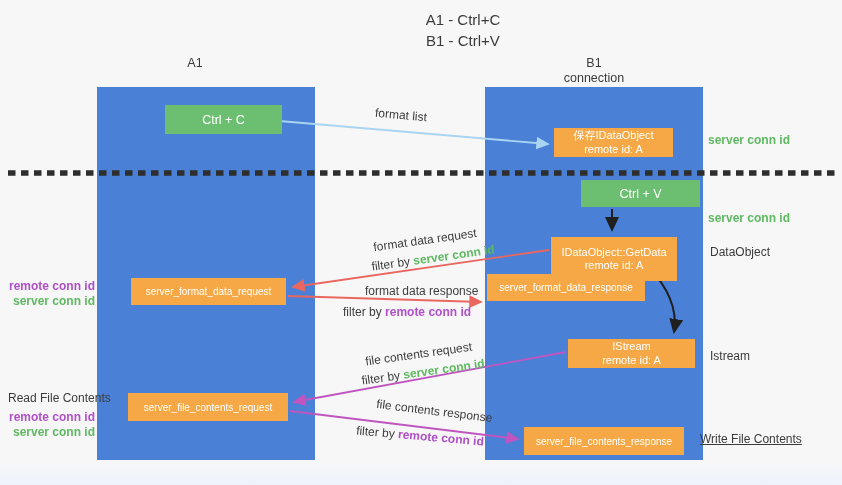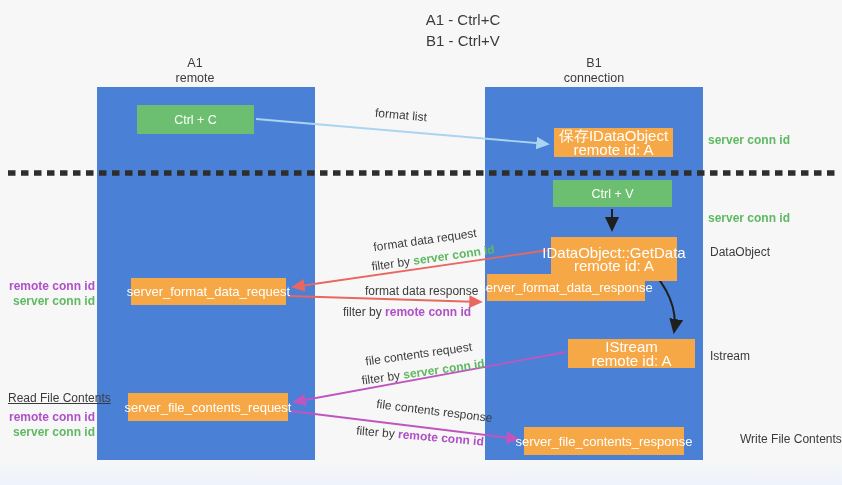--- a/index.html
+++ b/index.html
@@ -9,46 +9,45 @@
     background:linear-gradient(180deg,#f7f7f8 0%,#f7f7f8 95%,#eef2fb 100%);
   }
   .title{position:absolute;left:0;top:9px;width:842px;text-align:center;
     font-size:15px;line-height:21px;color:#3b3b3b;z-index:4;padding-left:42px;}
   .col-header{position:absolute;top:56px;width:218px;text-align:center;
     font-size:12.5px;line-height:15px;color:#3b3b3b;z-index:4;}
   .lifeline{position:absolute;top:87px;width:218px;height:373px;background:#4a80d6;z-index:1;}
   .arrows{position:absolute;left:0;top:0;z-index:2;}
   .box{position:absolute;z-index:3;display:flex;flex-direction:column;align-items:center;
     justify-content:center;text-align:center;color:#fff;white-space:nowrap;}
-  .green{background:#6cbf70;}
+  .green{background:#6cbf70;margin-left:28px;}
   .orange{background:#f7a846;}
   .box1{font-size:12.5px;}
-  .box2{font-size:15px;line-height:13.5px;}
-  .boxm{font-size:13px;}
+  .box2{font-size:11px;line-height:13.5px;}
+  .boxm{font-size:10px;}
   .side-label{position:absolute;z-index:3;font-size:12px;color:#3b3b3b;white-space:nowrap;}
   .arrow-label{position:absolute;z-index:3;font-size:12px;color:#3d3d3d;white-space:nowrap;
     transform-origin:center center;}
   .t-green{color:#5eb961;font-weight:bold;}
   .t-purple{color:#b050c8;font-weight:bold;}
   .left-block{position:absolute;left:0;width:95px;text-align:right;z-index:3;
     font-size:12px;line-height:14.5px;white-space:nowrap;}
 </style>
 </head>
 <body>
 
 <div class="canvas">
 
   <div class="title">
     <div>A1 - Ctrl+C</div>
     <div>B1 - Ctrl+V</div>
   </div>
 
   <div class="col-header" style="left:86px;">
     <div>A1</div>
-    <div>remote</div>
   </div>
   <div class="col-header" style="left:485px;">
     <div>B1</div>
     <div>connection</div>
   </div>
 
   <div class="lifeline" style="left:97px;"></div>
   <div class="lifeline" style="left:485px;"></div>
 
   <svg class="arrows" width="842" height="485">
@@ -146,27 +145,27 @@
   <div class="arrow-label" style="left:376px;top:404px;transform:rotate(7deg);">file contents response</div>
   <div class="arrow-label" style="left:356px;top:429px;transform:rotate(5deg);">
     <span>filter by</span>
     <span class="t-purple">remote conn id</span>
   </div>
 
   <div class="side-label t-green" style="left:708px;top:133px;font-size:12px;">server conn id</div>
   <div class="side-label t-green" style="left:708px;top:211px;font-size:12px;">server conn id</div>
   <div class="side-label" style="left:710px;top:245px;">DataObject</div>
   <div class="side-label" style="left:710px;top:349px;">Istream</div>
-  <div class="side-label" style="left:740px;top:432px;">Write File Contents</div>
+  <div class="side-label" style="left:700px;top:432px;text-decoration:underline;">Write File Contents</div>
 
   <div class="left-block" style="top:279px;">
     <div class="t-purple">remote conn id</div>
     <div class="t-green">server conn id</div>
   </div>
 
-  <div class="side-label" style="left:8px;top:391px;text-decoration:underline;">Read File Contents</div>
+  <div class="side-label" style="left:8px;top:391px;">Read File Contents</div>
 
   <div class="left-block" style="top:410px;">
     <div class="t-purple">remote conn id</div>
     <div class="t-green">server conn id</div>
   </div>
 
 </div>
 
 </body></html>

